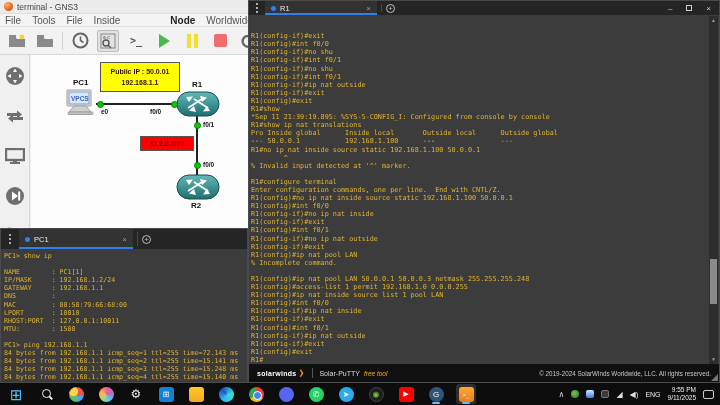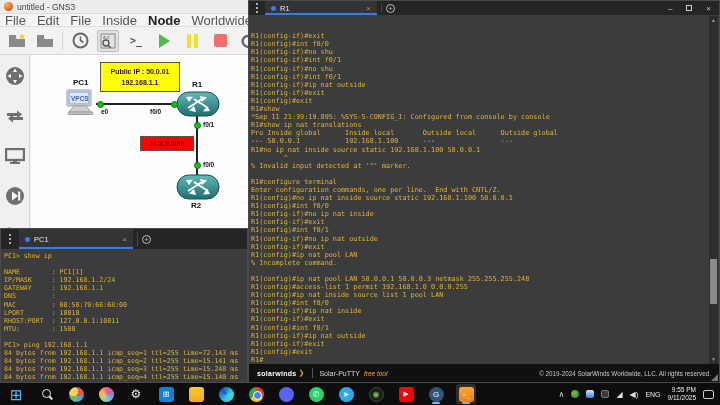--- a/index.html
+++ b/index.html
@@ -6,22 +6,22 @@
   html,body { width:720px; height:405px; overflow:hidden; background:#000; }
   body { font-family:"Liberation Sans", sans-serif; }
   .desktop { position:absolute; left:0; top:0; width:720px; height:405px; background:#1a1a1a; overflow:hidden; }
 
   
   .gns3-window { position:absolute; left:0; top:0; width:720px; height:383px; background:#f2f2f2; z-index:1; }
   .gns3-titlebar { position:absolute; left:0; top:0; width:100%; height:14px; background:#ececec; border-bottom:1px solid #ddd; display:flex; align-items:center; gap:4px; padding-left:4px; }
   .gns3-appicon { width:9px; height:9px; border-radius:50%; background:radial-gradient(circle at 35% 30%, #ffb06b, #e05a10 70%, #8a3000); }
   .gns3-title { font-size:8.5px; color:#444; }
   .gns3-menubar { position:absolute; left:0; top:14px; width:100%; height:13px; background:#f4f4f4; border-bottom:1px solid #e0e0e0; display:flex; align-items:center; gap:11px; padding-left:5px; }
-  .menu-item { font-size:13px; color:#555; display:inline-block; }
-  .menu-item:nth-child(5) { font-weight:bold; color:#222; }
+  .menu-item { font-size:10px; color:#555; display:inline-block; }
+  .menu-item:nth-child(5) { font-weight:bold; color:#222;margin-left:39px; }
   .gns3-toolbar { position:absolute; left:0; top:27px; width:100%; height:28px; background:#f2f2f2; border-bottom:1px solid #d8d8d8; display:flex; align-items:center; gap:6px; padding-left:6px; }
   .tool-btn { width:22px; height:22px; display:flex; align-items:center; justify-content:center; }
   .tool-btn.pressed { background:#e2e2e2; border:1px solid #bdbdbd; border-radius:2px; }
   .tool-sep { width:1px; height:18px; background:#d5d5d5; }
   .console-glyph { font-family:"DejaVu Sans Mono", monospace; font-weight:bold; font-size:10px; color:#555; }
   .play-tri { width:0; height:0; border-left:11px solid #4db84d; border-top:7px solid transparent; border-bottom:7px solid transparent; }
   .pause-bars { display:flex; gap:3px; }
   .pause-bars span { width:4px; height:14px; background:#f2e02a; }
   .stop-sq { width:13px; height:13px; background:#f26d6d; border-radius:2px; }
 
@@ -121,25 +121,25 @@
   .tray-bubble { width:11px; height:9px; border:1px solid #ccc; border-radius:2px; }
 </style>
 </head>
 <body>
 
 <div class="desktop">
 
   <div class="gns3-window">
     <div class="gns3-titlebar">
       <span class="gns3-appicon"></span>
-      <span class="gns3-title">untitled - GNS3</span>
+      <span class="gns3-title">terminal - GNS3</span>
     </div>
     <div class="gns3-menubar">
         <div class="menu-item">File</div>
-        <div class="menu-item">Edit</div>
+        <div class="menu-item">Tools</div>
         <div class="menu-item">File</div>
         <div class="menu-item">Inside</div>
         <div class="menu-item">Node</div>
         <div class="menu-item">Worldwide</div>
         <div class="menu-item">File</div>
         <div class="menu-item">Help</div>
       </div>
 
     <div class="gns3-toolbar">
       <span class="tool-btn">

